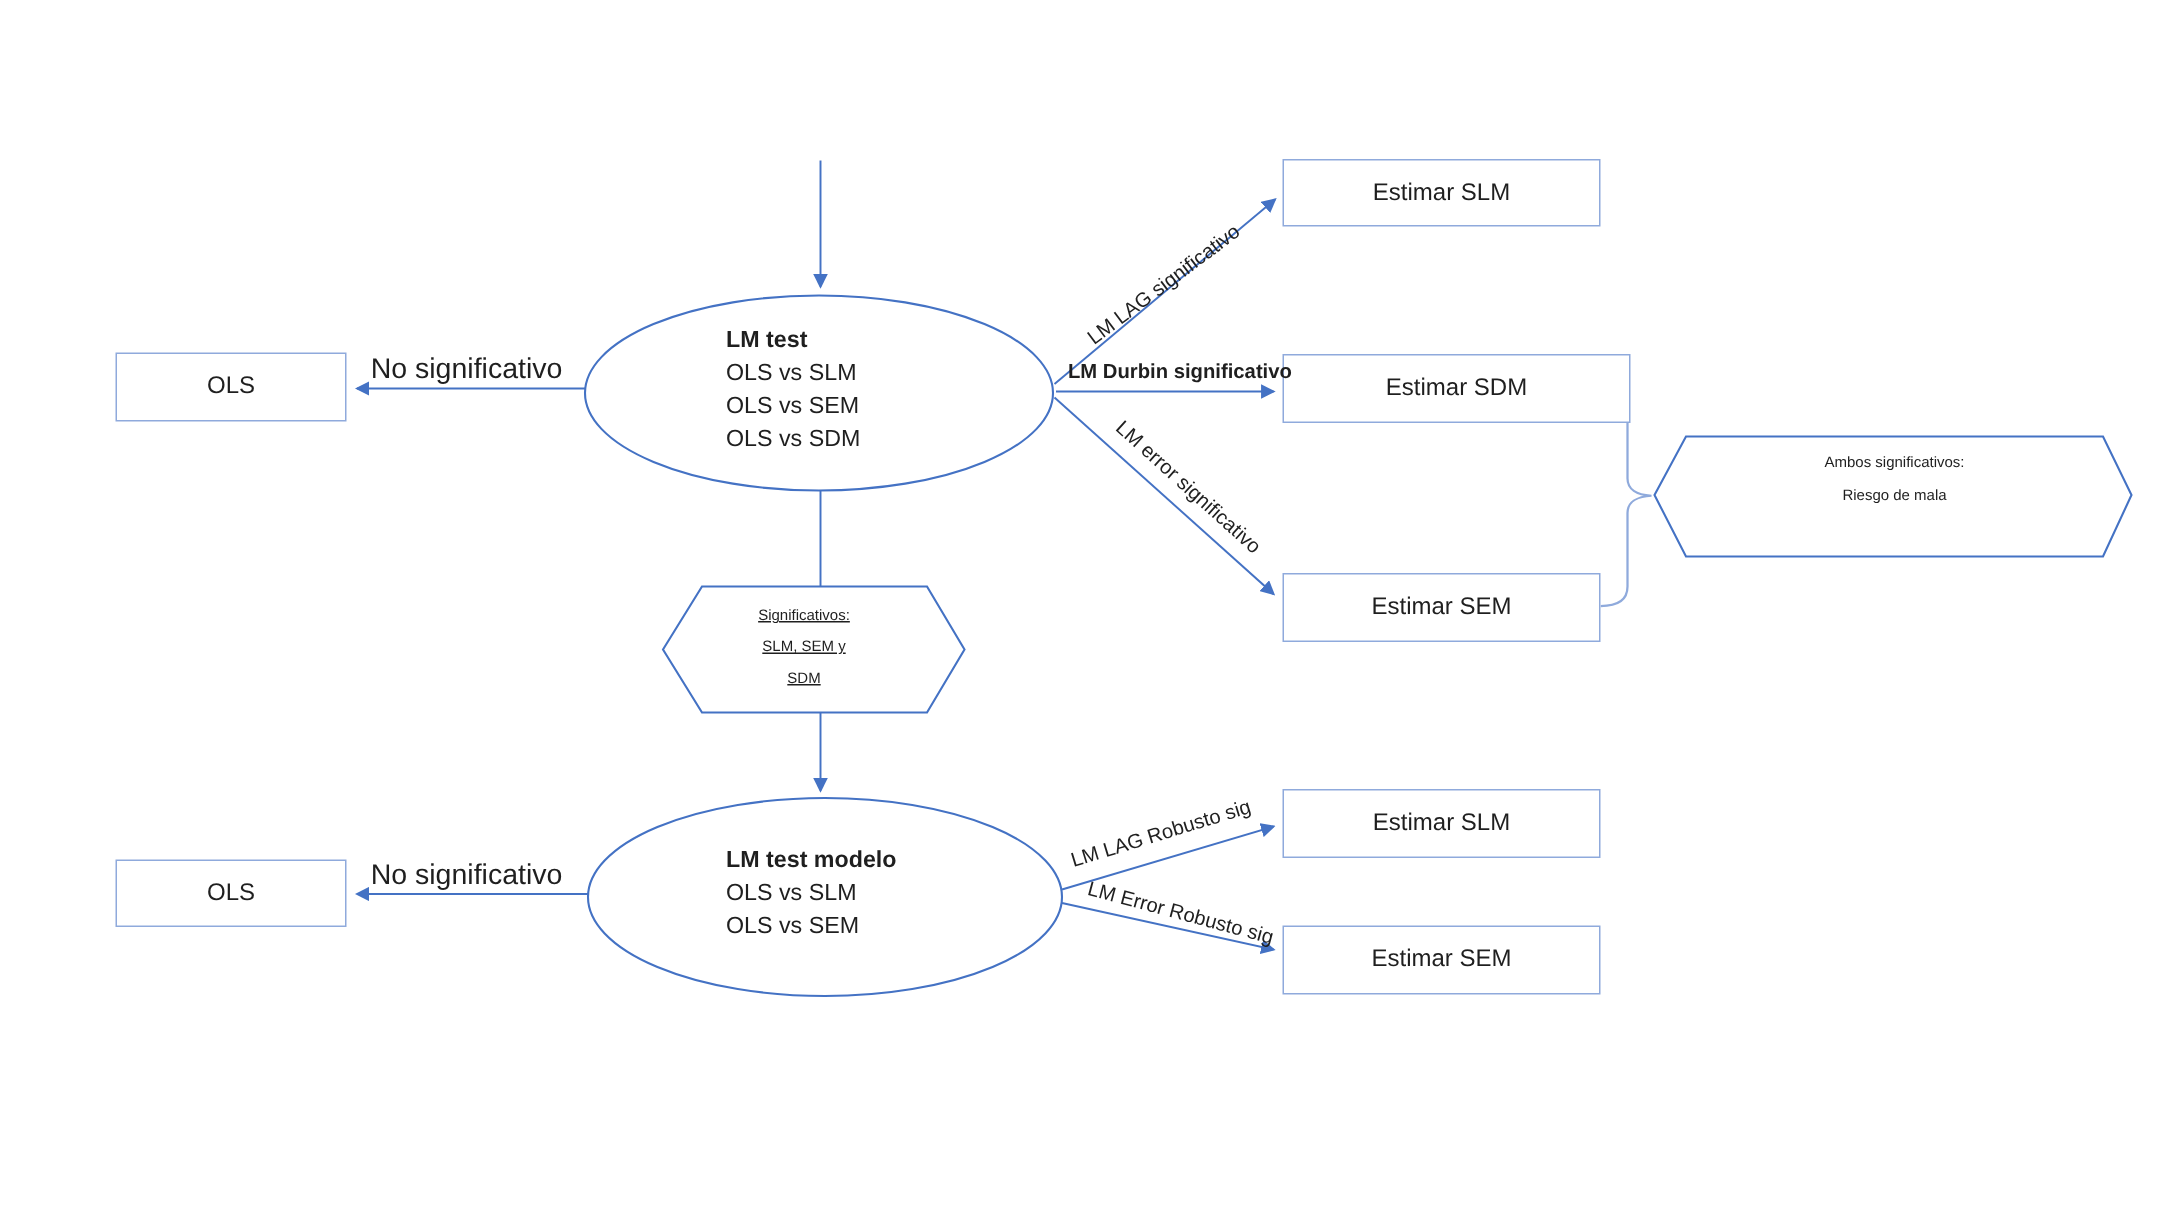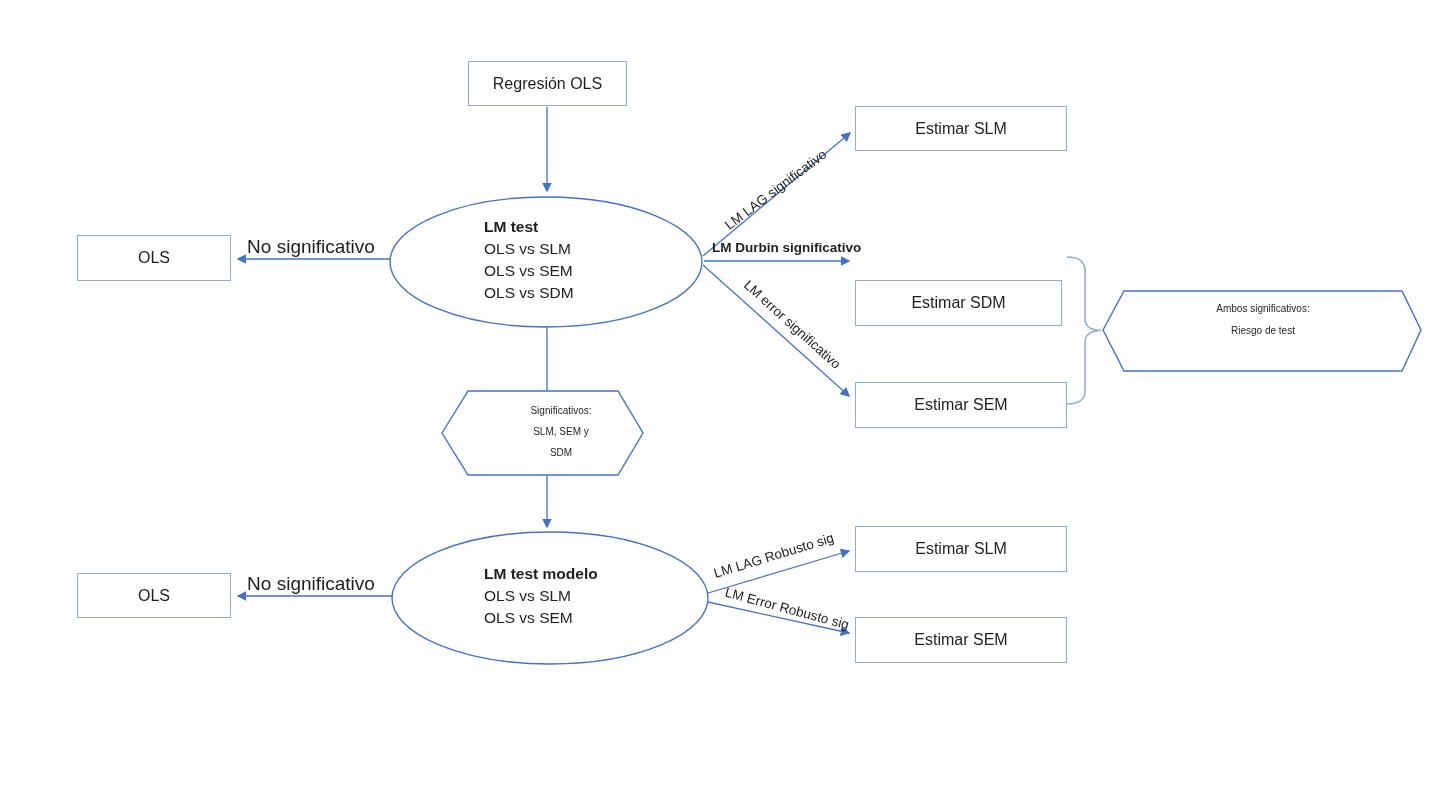--- a/index.html
+++ b/index.html
@@ -55,33 +55,30 @@
 
     <path d="M 1067 257 C 1079 257 1085 261 1085 271 L 1085 319 C 1085 326 1091 330 1101 330.5 C 1091 331 1085 335 1085 342 L 1085 391 C 1085 400 1079 404 1067 404" fill="none" style="stroke:var(--box)" stroke-width="1.5"></path>
 
     <ellipse cx="546" cy="262" rx="156" ry="65" fill="#ffffff" style="stroke:var(--shape)" stroke-width="1.4"></ellipse>
     <ellipse cx="550" cy="598" rx="158" ry="66" fill="#ffffff" style="stroke:var(--shape)" stroke-width="1.4"></ellipse>
 
     <polygon points="442,433 468,391 618,391 643,433 618,475 468,475" fill="#ffffff" style="stroke:var(--shape)" stroke-width="1.4"></polygon>
     <polygon points="1103,330 1124,291 1402,291 1421,330 1402,371 1124,371" fill="#ffffff" style="stroke:var(--shape)" stroke-width="1.4"></polygon>
   </svg>
 
-  <div class="node-rect" style="left:468px;top:61px;width:159px;height:45px;">
-    <span>Regresión OLS</span>
-  </div>
 
   <div class="node-rect" style="left:77px;top:235px;width:154px;height:46px;">
     <span>OLS</span>
   </div>
 
   <div class="node-rect" style="left:855px;top:106px;width:212px;height:45px;">
     <span>Estimar SLM</span>
   </div>
 
-  <div class="node-rect" style="left:855px;top:236px;width:207px;height:46px;margin-top:44px;">
+  <div class="node-rect" style="left:855px;top:236px;width:232px;height:46px;">
     <span>Estimar SDM</span>
   </div>
 
   <div class="node-rect" style="left:855px;top:382px;width:212px;height:46px;">
     <span>Estimar SEM</span>
   </div>
 
   <div class="node-rect" style="left:77px;top:573px;width:154px;height:45px;">
     <span>OLS</span>
   </div>
@@ -100,29 +97,29 @@
     <div>OLS vs SEM</div>
     <div>OLS vs SDM</div>
   </div>
 
   <div class="txt" style="left:448px;top:563px;">
     <div class="bold">LM test modelo</div>
     <div>OLS vs SLM</div>
     <div>OLS vs SEM</div>
   </div>
 
-  <div class="hex-txt" style="left:461px;top:400px;width:200px;line-height:21px;">
+  <div class="hex-txt" style="left:436px;top:400px;width:200px;line-height:21px;text-decoration:underline;">
     <div>Significativos:</div>
     <div>SLM, SEM y</div>
     <div>SDM</div>
   </div>
 
   <div class="hex-txt" style="left:1124px;top:298px;width:278px;">
     <div>Ambos significativos:</div>
-    <div>Riesgo de test</div>
+    <div>Riesgo de mala</div>
   </div>
 
   <div class="edge-label" style="left:236px;top:239px;width:150px;">No significativo</div>
 
   <div class="edge-label md rot" style="left:701px;top:182px;width:150px;transform:rotate(-37deg);">LM LAG significativo</div>
 
   <div class="edge-label md" style="left:712px;top:240px;width:144px;font-weight:bold;">LM Durbin significativo</div>
 
   <div class="edge-label md rot" style="left:717px;top:317px;width:150px;transform:rotate(42deg);">LM error significativo</div>
 

